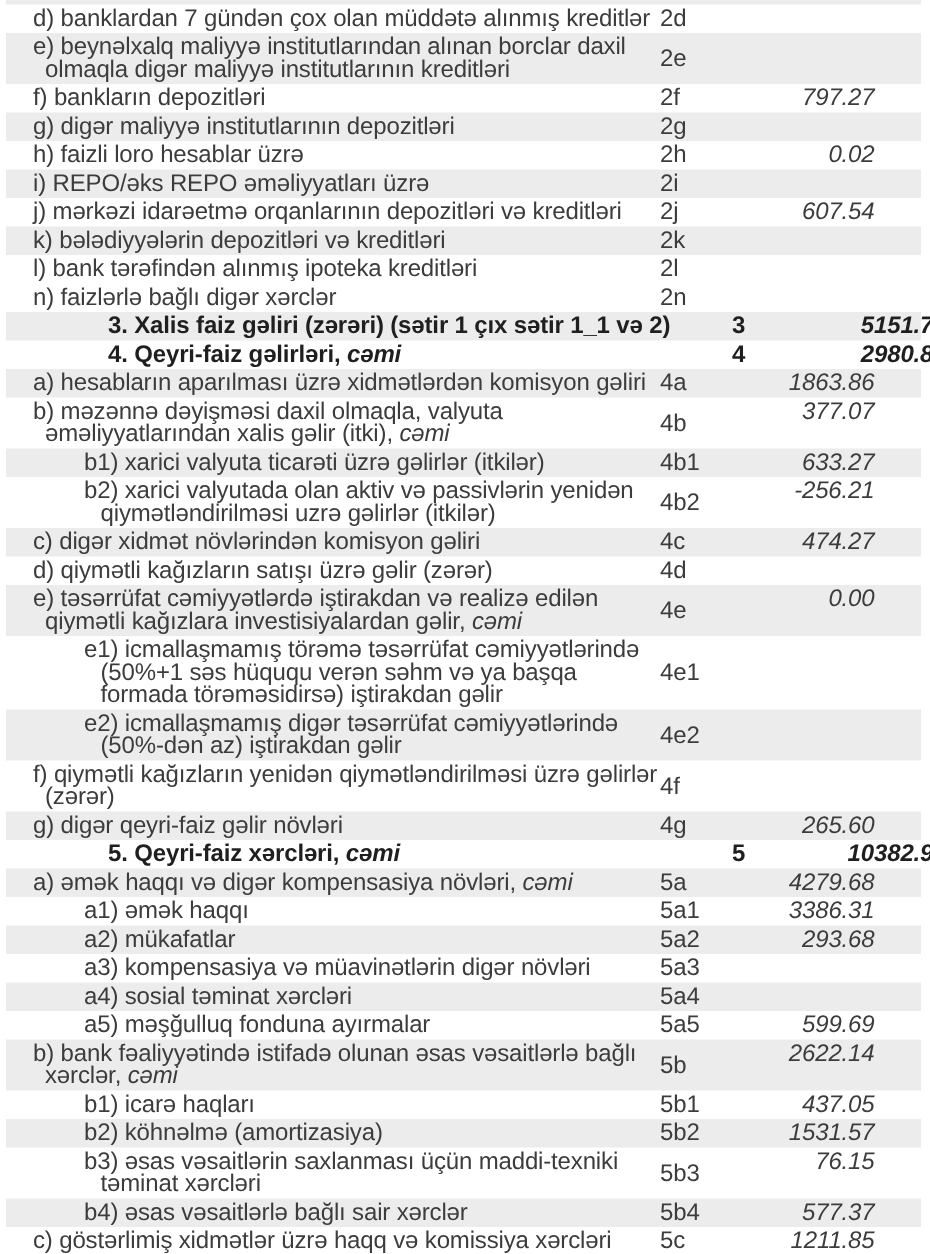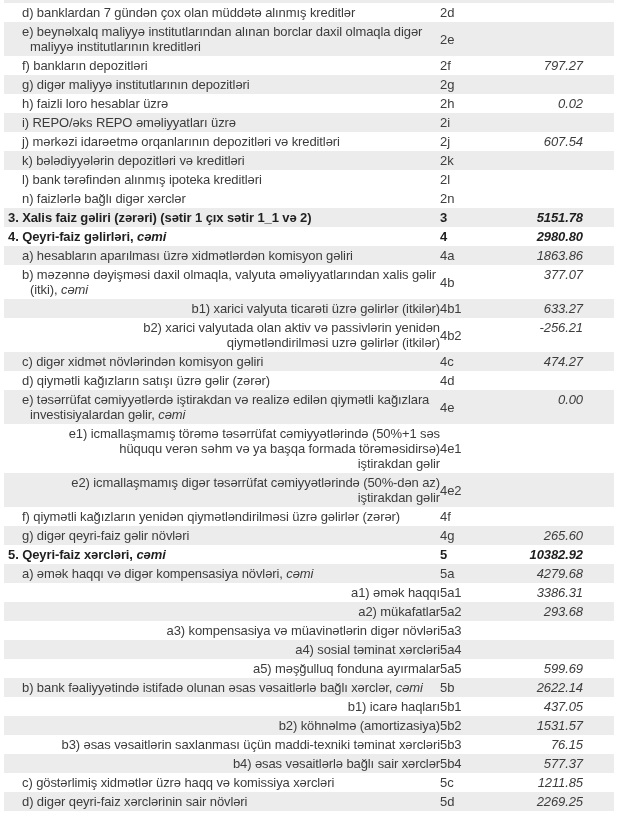--- a/index.html
+++ b/index.html
@@ -19,31 +19,31 @@
     width:620px;
   }
   .top-sliver{
     height:3px;
     background:var(--stripe);
   }
   .row{
     display:flex;
     align-items:center;
     padding:2px 0;
-    font-size:13px;
+    font-size:16px;
     line-height:15px;
     letter-spacing:-0.1px;
     color:var(--text);
   }
   .row.shade{background:var(--stripe);}
   .row.bold{font-weight:bold;color:var(--bold-text);}
   .cell-desc{width:436px;flex:none;}
-  .lvl0 .cell-desc{padding-left:4px;}
+  .lvl0 .cell-desc{padding-left:20px;margin-left:48px;}
   .lvl1 .cell-desc{padding-left:26px;text-indent:-8px;}
-  .lvl2 .cell-desc{padding-left:63px;text-indent:-11px;text-align:right;}
+  .lvl2 .cell-desc{padding-left:63px;text-indent:-11px;}
   .cell-code{width:50px;flex:none;text-align:left;}
   .cell-val{
     width:124px;flex:none;
     text-align:right;
     padding-right:31px;
     align-self:flex-start;
     font-style:italic;
   }
   .it{font-style:italic;}
 </style>

